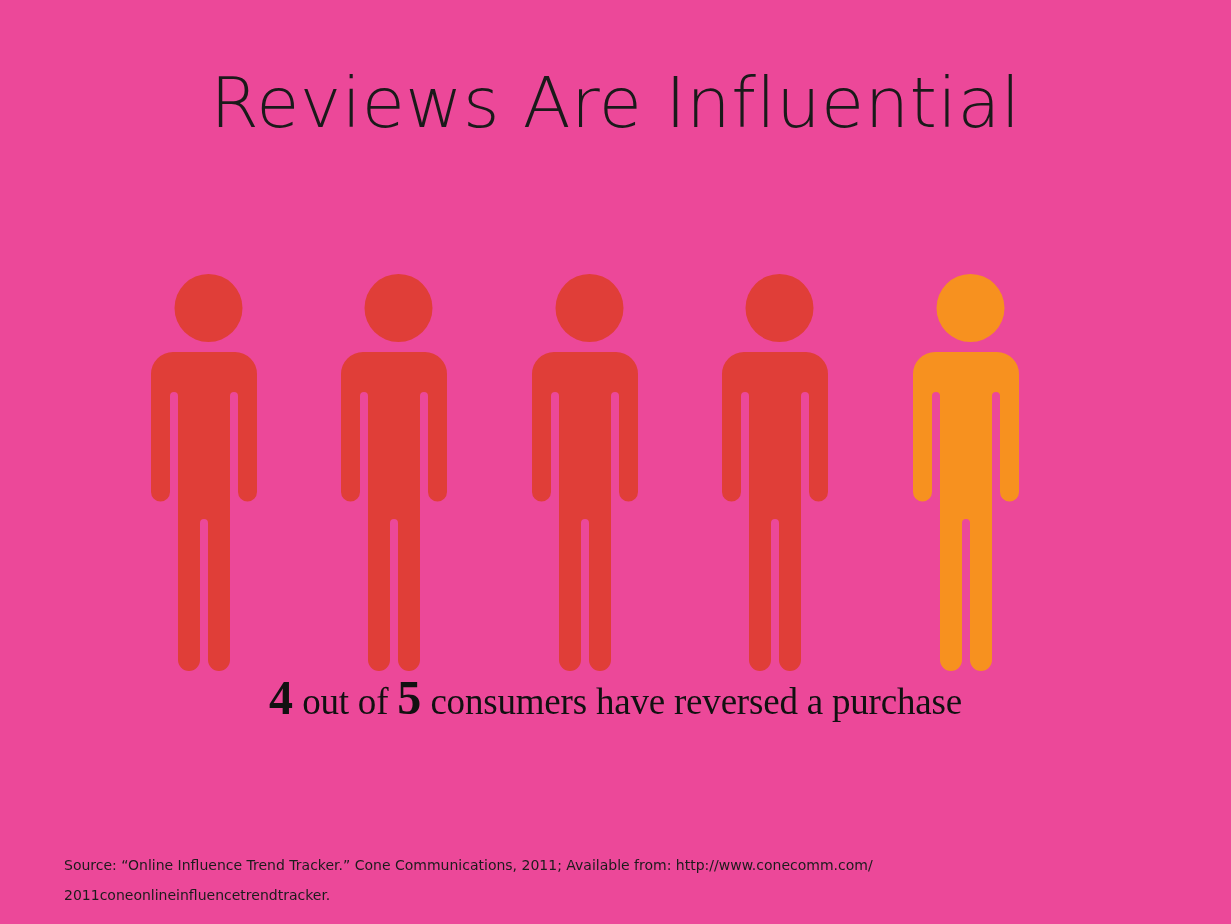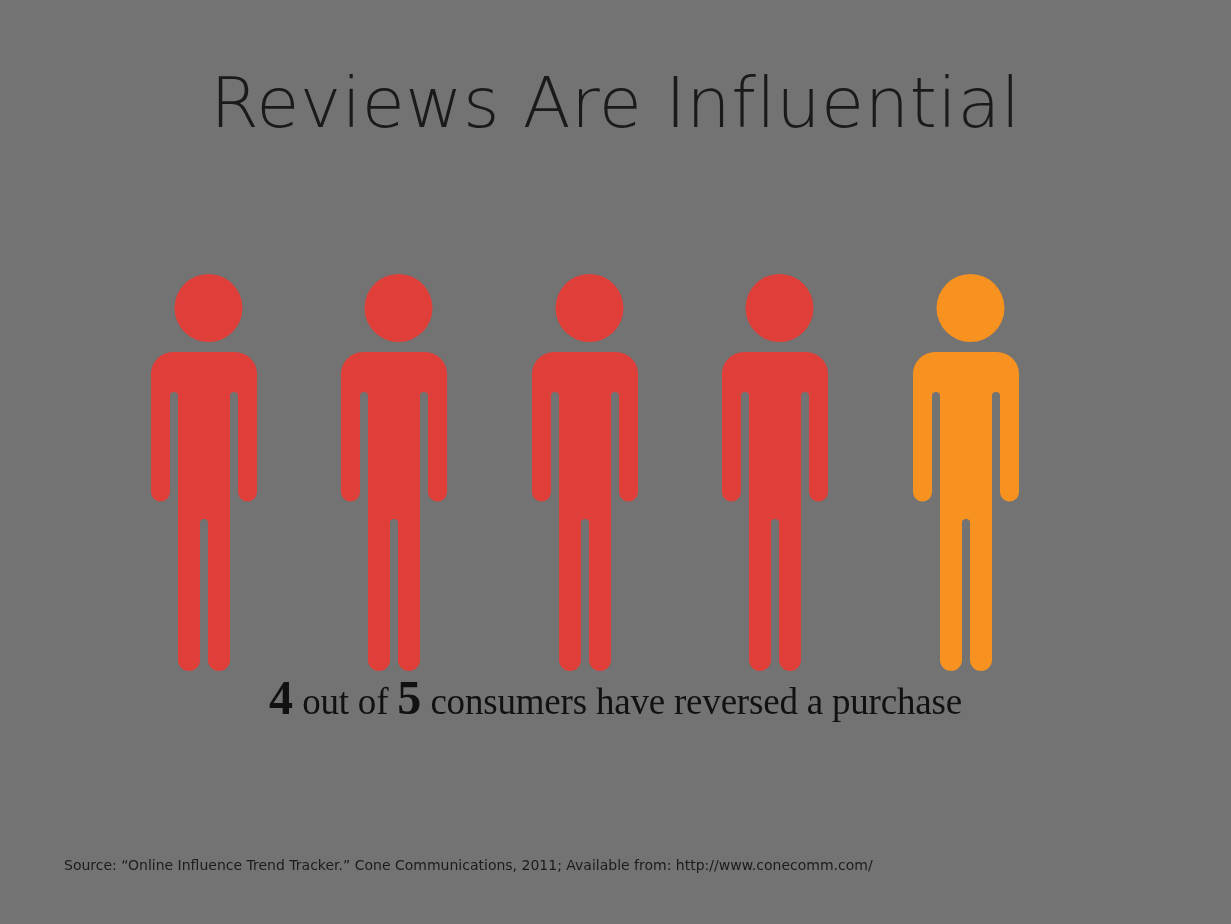--- a/index.html
+++ b/index.html
@@ -12,21 +12,21 @@
     height: 924px;
     position: relative;
     overflow: hidden;
     font-family: "DejaVu Sans", "Liberation Sans", sans-serif;
     -webkit-font-smoothing: antialiased;
   }
 
   #infographic {
     position: absolute;
     inset: 0;
-    background: #737373;
+    background: #ec4899;
   }
 
   
   .title {
     position: absolute;
     left: 0;
     top: 68px;
     width: 1231px;
     text-align: center;
     font-family: "DejaVu Sans", "Liberation Sans", sans-serif;
@@ -157,15 +157,16 @@
     </div>
 
   </div>
 
   <div class="caption">
     <span class="caption-line"><span class="big-num">4</span><span> out of </span><span class="big-num">5</span><span> consumers have reversed a purchase</span></span>
   </div>
 
   <div class="source">
     <span class="source-line">Source: “Online Influence Trend Tracker.” Cone Communications, 2011; Available from: http://www.conecomm.com/</span>
+    <span class="source-line">2011coneonlineinfluencetrendtracker.</span>
   </div>
 
 </div>
 
 </body></html>

